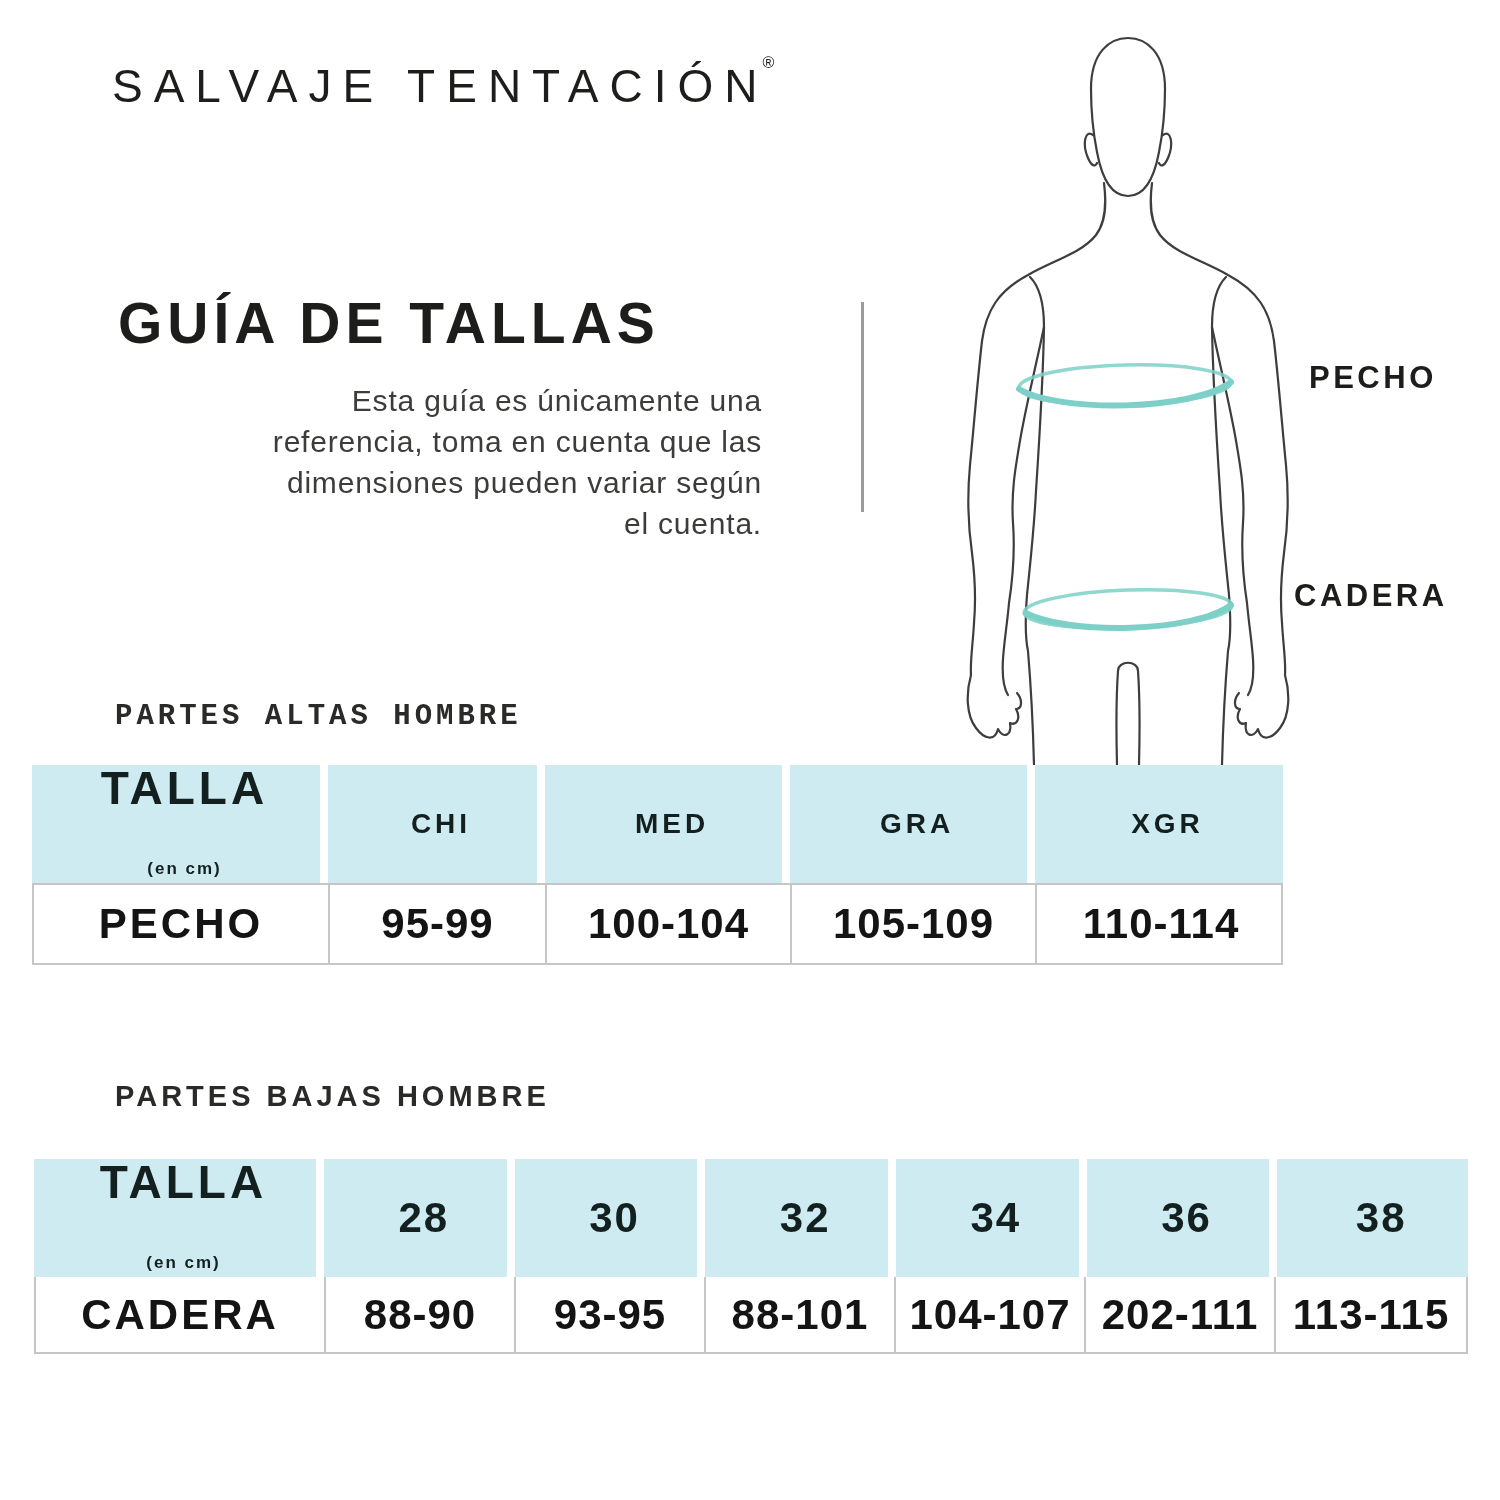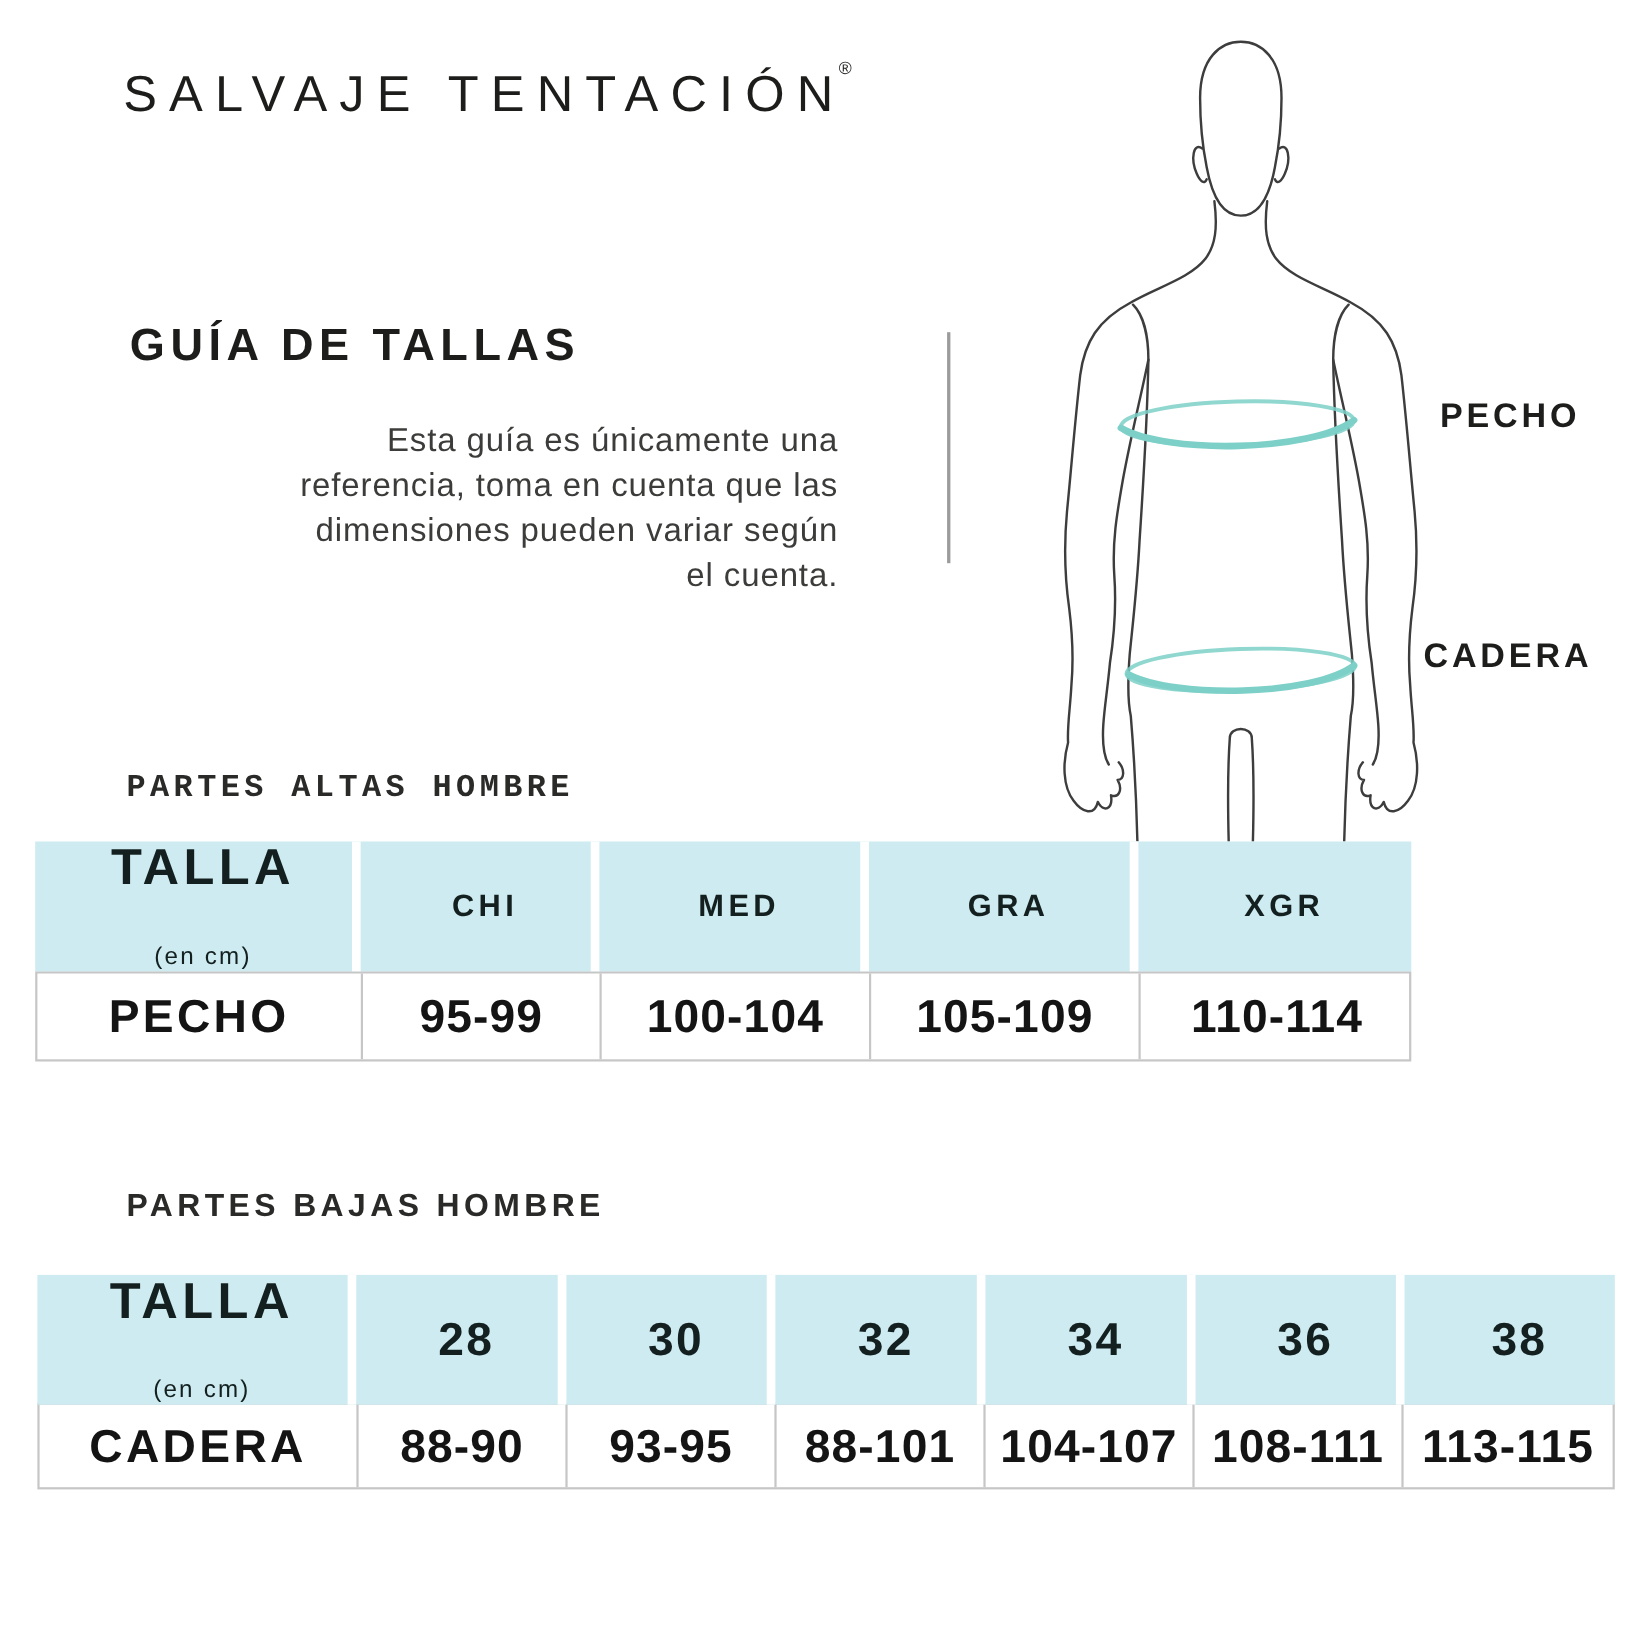--- a/index.html
+++ b/index.html
@@ -10,21 +10,21 @@
   
   .brand{
     position:absolute;left:112px;top:54px;
     font-size:46px;letter-spacing:11px;font-weight:400;color:#1d1d1b;
     white-space:nowrap;
   }
   .brand sup{font-size:16px;letter-spacing:0;vertical-align:34px;margin-left:-6px;}
   
   .guide-title{
     position:absolute;left:118px;top:290px;
-    font-size:41px;font-weight:700;letter-spacing:5px;color:#1d1d1b;white-space:nowrap;
+    font-size:57px;font-weight:700;letter-spacing:5px;color:#1d1d1b;white-space:nowrap;
   }
   .guide-desc{
     position:absolute;left:58px;top:380px;width:704px;
     text-align:right;font-size:30px;line-height:41px;letter-spacing:0.8px;color:#3c3c3a;
   }
   .v-divider{
     position:absolute;left:861px;top:302px;width:3px;height:210px;background:#9b9b9b;
   }
   
   .figure-svg{position:absolute;left:940px;top:25px;width:400px;height:740px;}
@@ -52,21 +52,21 @@
   .t2 .tbody{height:79px;}
   .th{
     background:#cdebf1;display:flex;flex-direction:column;align-items:center;justify-content:center;
     border-right:8px solid #ffffff;box-sizing:border-box;
     font-weight:700;color:#13201f;padding-left:17px;
   }
   .th:last-child{border-right:none;}
   .th .col-label{font-size:28px;letter-spacing:4px;}
   .t2 .th .col-label{font-size:42px;letter-spacing:2px;}
   .th .talla{font-size:46px;letter-spacing:4px;line-height:46px;}
-  .th .encm{font-size:22px;letter-spacing:2px;line-height:28px;font-weight:400;margin-top:44px;}
+  .th .encm{font-size:17px;letter-spacing:2px;line-height:28px;font-weight:700;margin-top:44px;}
   .tbody{
     border:2px solid #c6c6c6;box-sizing:border-box;background:#ffffff;
   }
   .td{
     display:flex;align-items:center;justify-content:center;
     border-right:2px solid #c6c6c6;box-sizing:border-box;
     font-size:42px;font-weight:700;color:#141414;letter-spacing:1px;
   }
   .td:last-child{border-right:none;}
   .td.row-label{letter-spacing:3px;}
@@ -172,16 +172,16 @@
     <div class="th">
         <span class="col-label">38</span>
       </div>
   </div>
   <div class="tbody">
     <div class="td row-label">CADERA</div>
     <div class="td">88-90</div>
     <div class="td">93-95</div>
     <div class="td">88-101</div>
     <div class="td">104-107</div>
-    <div class="td">108-111</div>
+    <div class="td">202-111</div>
     <div class="td">113-115</div>
   </div>
 </div>
 
 </body></html>

